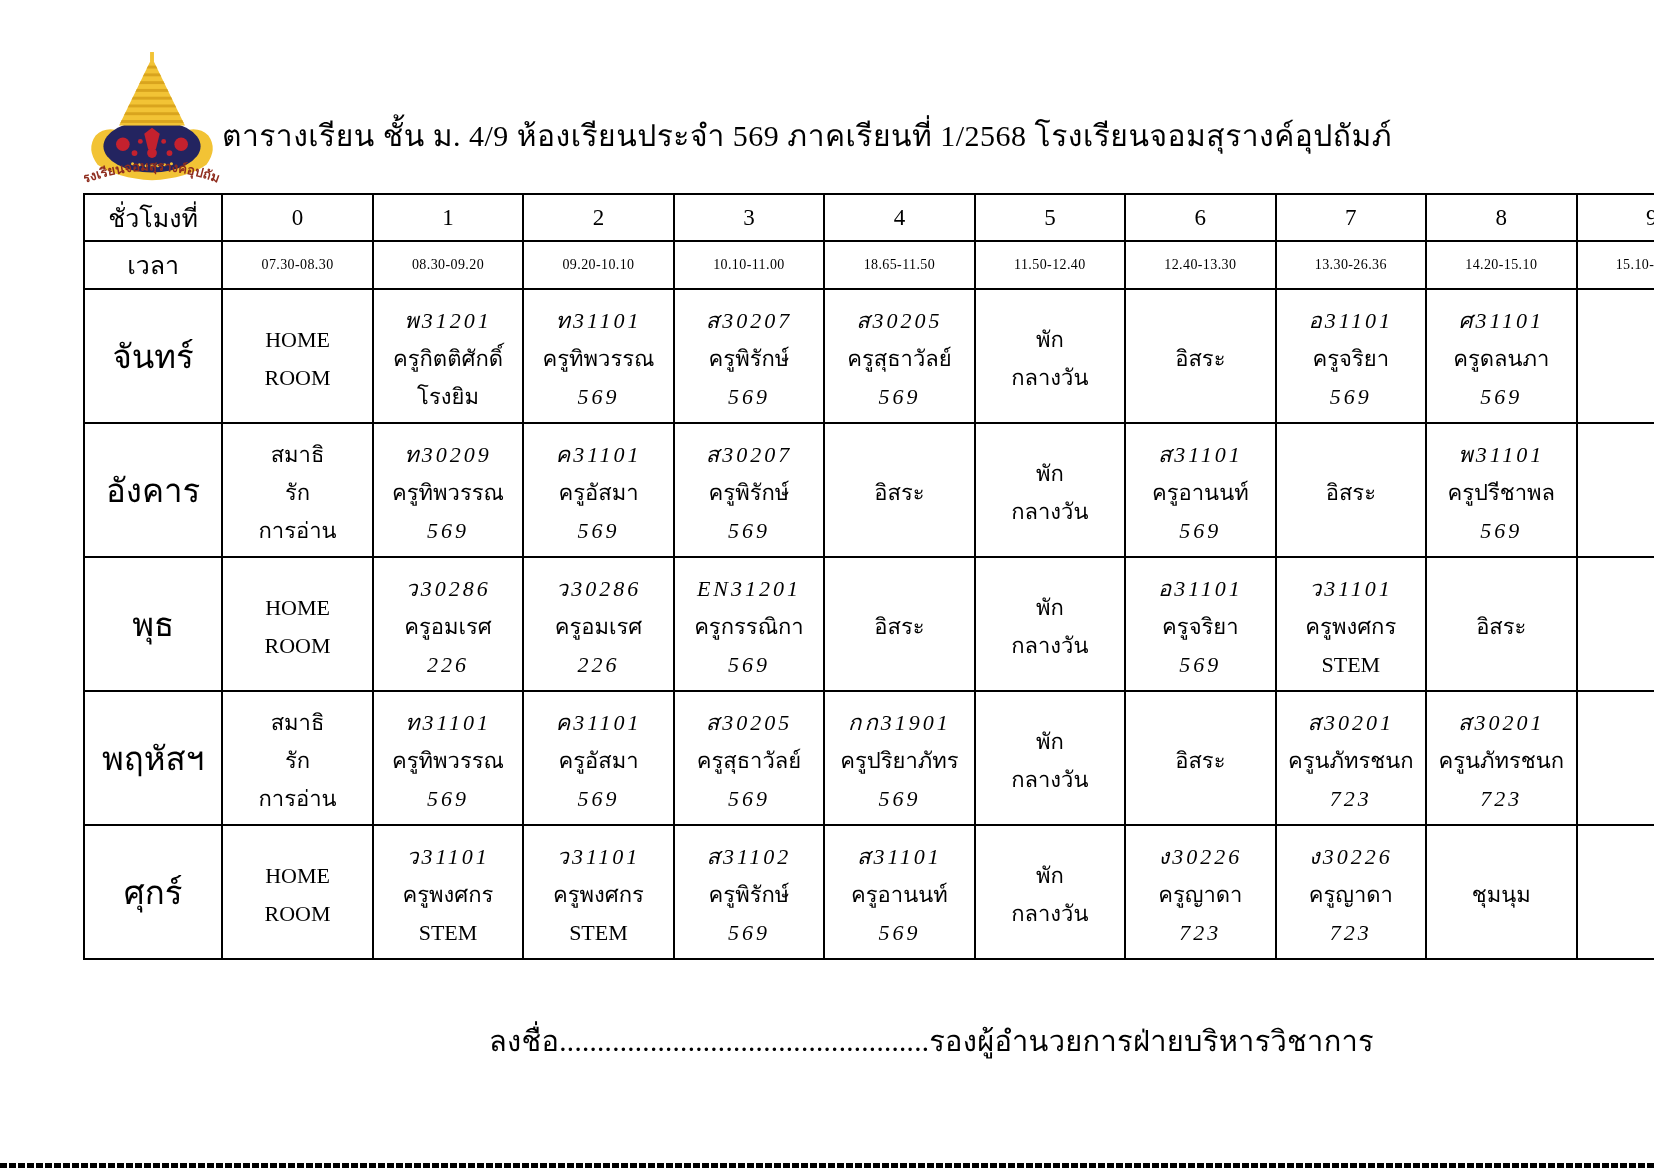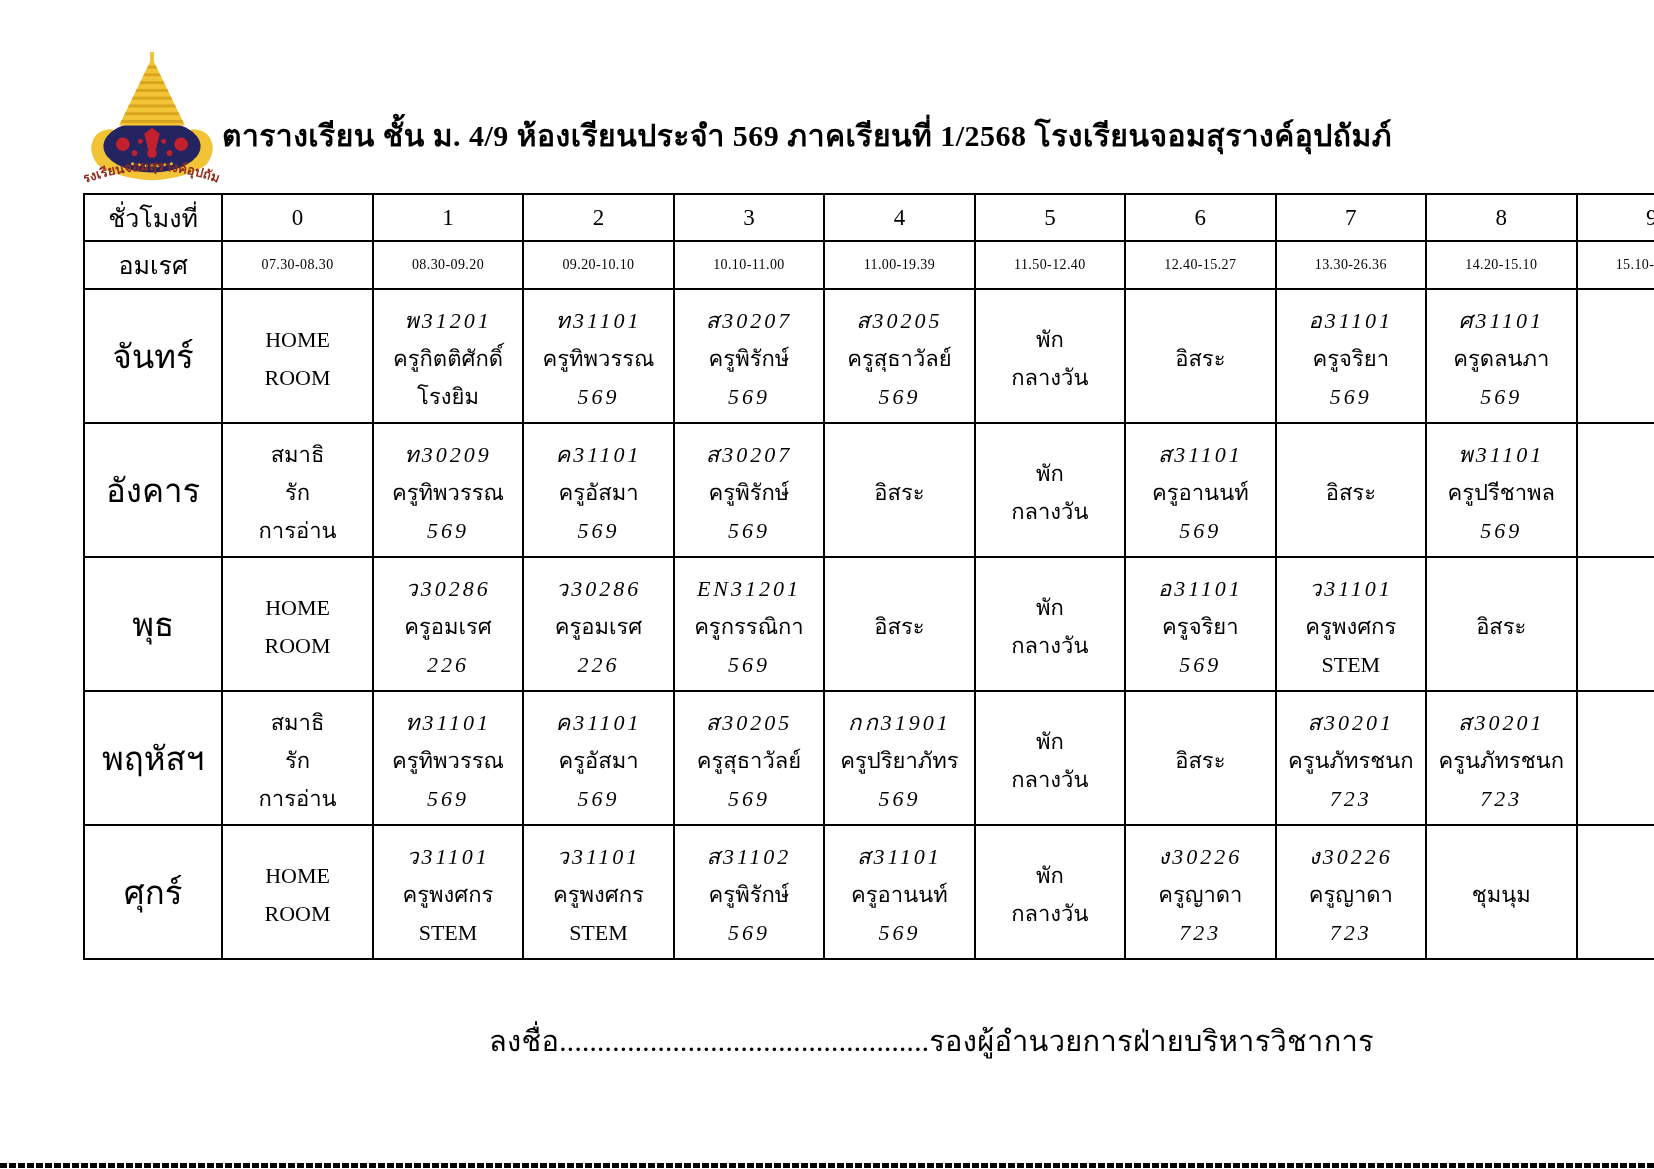--- a/index.html
+++ b/index.html
@@ -5,21 +5,21 @@
   html,body{margin:0;padding:0;}
   body{
     width:1654px;height:1169px;position:relative;background:#ffffff;
     font-family:"Liberation Serif","DejaVu Serif",serif;color:#000;overflow:hidden;
   }
   
   .header{position:relative;height:193px;}
   .logo{position:absolute;left:84px;top:52px;width:136px;height:138px;}
   .title{
     position:absolute;left:180px;right:220px;top:112px;
-    text-align:center;font-size:30px;font-weight:bold;letter-spacing:.5px;
+    text-align:center;font-size:30px;font-weight:normal;letter-spacing:.5px;
   }
   
   table.tt{
     border-collapse:collapse;table-layout:fixed;
     margin-left:83px;width:1645px;
   }
   table.tt td,table.tt th{
     border:2.5px solid #000;padding:0;text-align:center;vertical-align:middle;
     font-weight:normal;overflow:hidden;
   }
@@ -128,28 +128,28 @@
         <td class="pnum">2</td>
         <td class="pnum">3</td>
         <td class="pnum">4</td>
         <td class="pnum">5</td>
         <td class="pnum">6</td>
         <td class="pnum">7</td>
         <td class="pnum">8</td>
         <td class="pnum">9</td>
       </tr>
       <tr class="time-row">
-        <td class="corner">อมเรศ</td>
+        <td class="corner">เวลา</td>
         <td class="time">07.30-08.30</td>
         <td class="time">08.30-09.20</td>
         <td class="time">09.20-10.10</td>
         <td class="time">10.10-11.00</td>
-        <td class="time">11.00-19.39</td>
+        <td class="time">18.65-11.50</td>
         <td class="time">11.50-12.40</td>
-        <td class="time">12.40-15.27</td>
+        <td class="time">12.40-13.30</td>
         <td class="time">13.30-26.36</td>
         <td class="time">14.20-15.10</td>
         <td class="time">15.10-16.00</td>
       </tr>
       <tr class="day-row">
         <td class="dayname">จันทร์</td>
         <td class="slot">
           <div class="cl">HOME</div>
           <div class="cl">ROOM</div>
         </td>

